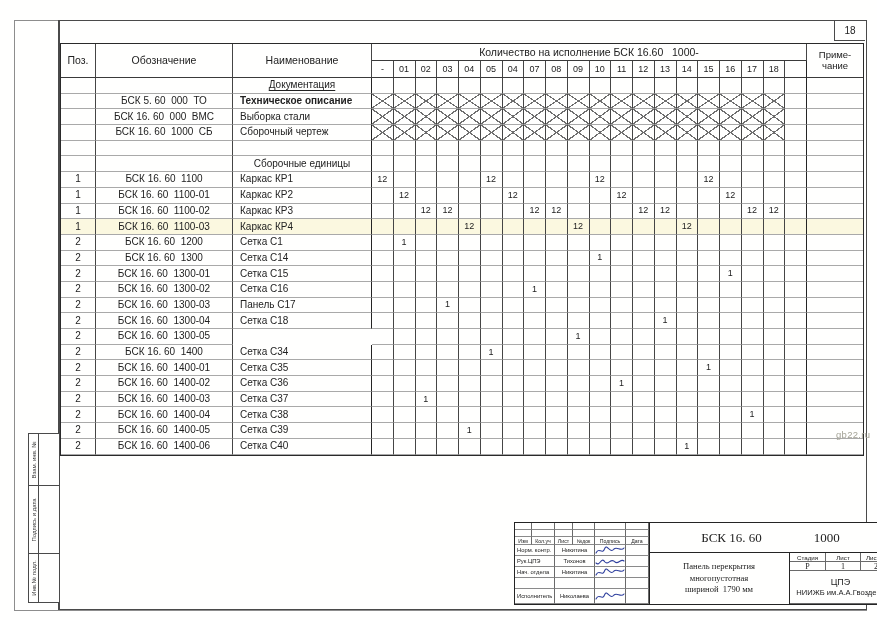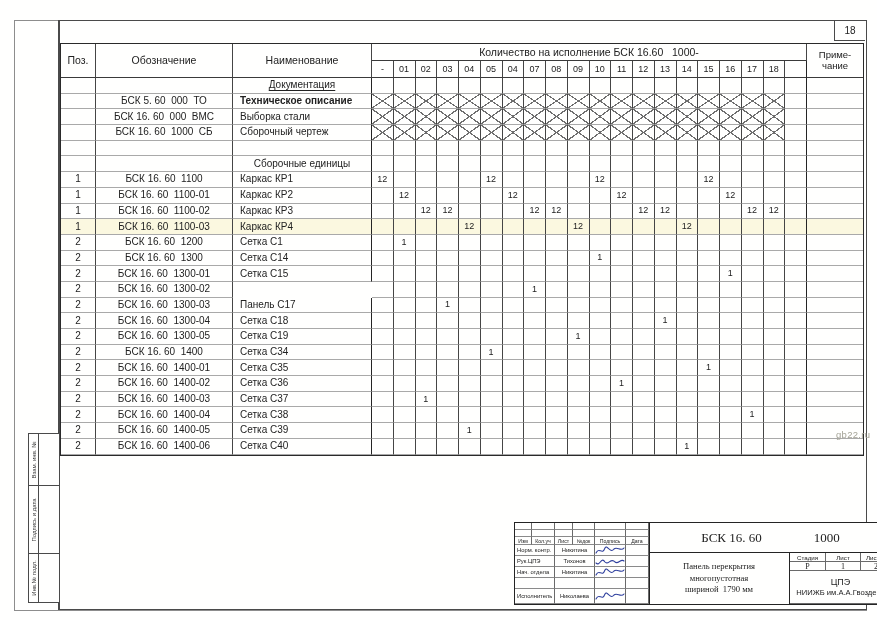--- a/index.html
+++ b/index.html
@@ -413,20 +413,21 @@
       <div class="c qty" style="grid-area: 15 / 17;"></div>
       <div class="c qty" style="grid-area: 15 / 18;"></div>
       <div class="c qty" style="grid-area: 15 / 19;"></div>
       <div class="c qty" style="grid-area: 15 / 20;">1</div>
       <div class="c qty" style="grid-area: 15 / 21;"></div>
       <div class="c qty" style="grid-area: 15 / 22;"></div>
       <div class="c qty maj" style="grid-area: 15 / 23;"></div>
       <div class="c lastcol" style="grid-area: 15 / 24;"></div>
       <div class="c" style="grid-area: 16 / 1;">2</div>
       <div class="c ws-pre" style="grid-area: 16 / 2;">БСК 16. 60  1300-02</div>
+      <div class="c name maj" style="grid-area: 16 / 3;">Сетка С16</div>
       <div class="c qty" style="grid-area: 16 / 4;"></div>
       <div class="c qty" style="grid-area: 16 / 5;"></div>
       <div class="c qty" style="grid-area: 16 / 6;"></div>
       <div class="c qty" style="grid-area: 16 / 7;"></div>
       <div class="c qty" style="grid-area: 16 / 8;"></div>
       <div class="c qty" style="grid-area: 16 / 9;"></div>
       <div class="c qty" style="grid-area: 16 / 10;"></div>
       <div class="c qty" style="grid-area: 16 / 11;">1</div>
       <div class="c qty" style="grid-area: 16 / 12;"></div>
       <div class="c qty" style="grid-area: 16 / 13;"></div>
@@ -484,21 +485,20 @@
       <div class="c qty" style="grid-area: 18 / 17;">1</div>
       <div class="c qty" style="grid-area: 18 / 18;"></div>
       <div class="c qty" style="grid-area: 18 / 19;"></div>
       <div class="c qty" style="grid-area: 18 / 20;"></div>
       <div class="c qty" style="grid-area: 18 / 21;"></div>
       <div class="c qty" style="grid-area: 18 / 22;"></div>
       <div class="c qty maj" style="grid-area: 18 / 23;"></div>
       <div class="c lastcol" style="grid-area: 18 / 24;"></div>
       <div class="c" style="grid-area: 19 / 1;">2</div>
       <div class="c ws-pre" style="grid-area: 19 / 2;">БСК 16. 60  1300-05</div>
-      <div class="c name maj" style="grid-area: 19 / 3;">Сетка С19</div>
       <div class="c qty" style="grid-area: 19 / 4;"></div>
       <div class="c qty" style="grid-area: 19 / 5;"></div>
       <div class="c qty" style="grid-area: 19 / 6;"></div>
       <div class="c qty" style="grid-area: 19 / 7;"></div>
       <div class="c qty" style="grid-area: 19 / 8;"></div>
       <div class="c qty" style="grid-area: 19 / 9;"></div>
       <div class="c qty" style="grid-area: 19 / 10;"></div>
       <div class="c qty" style="grid-area: 19 / 11;"></div>
       <div class="c qty" style="grid-area: 19 / 12;"></div>
       <div class="c qty" style="grid-area: 19 / 13;">1</div>

